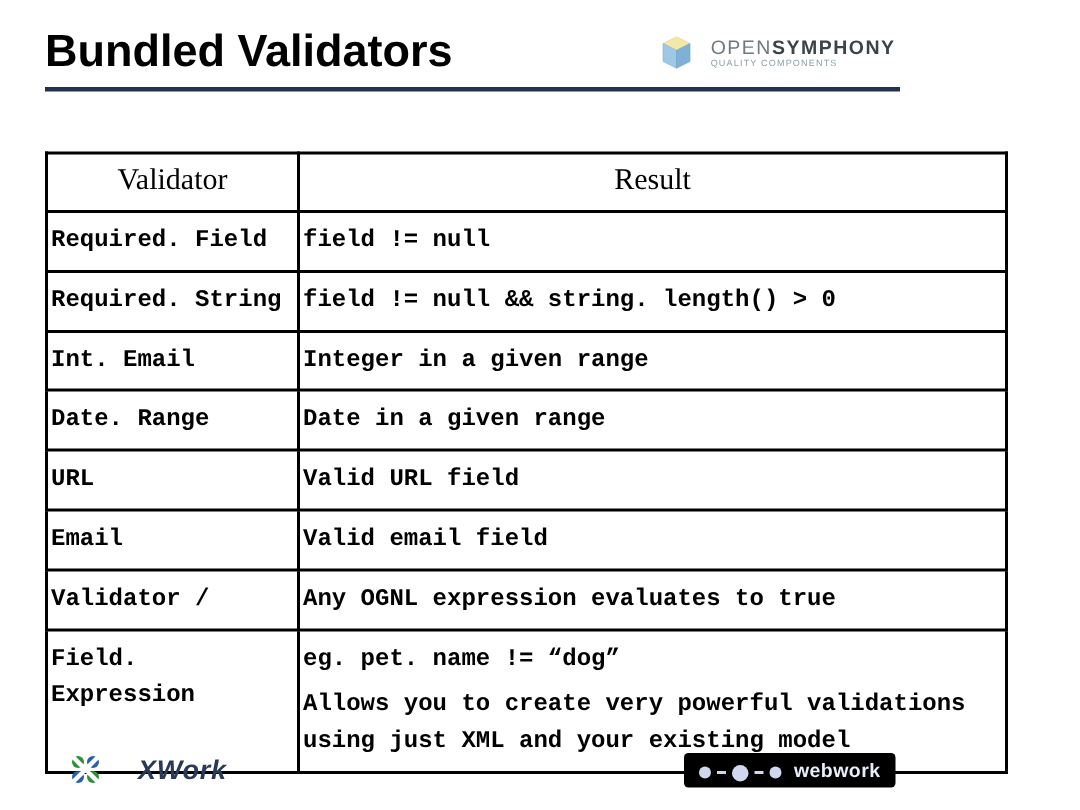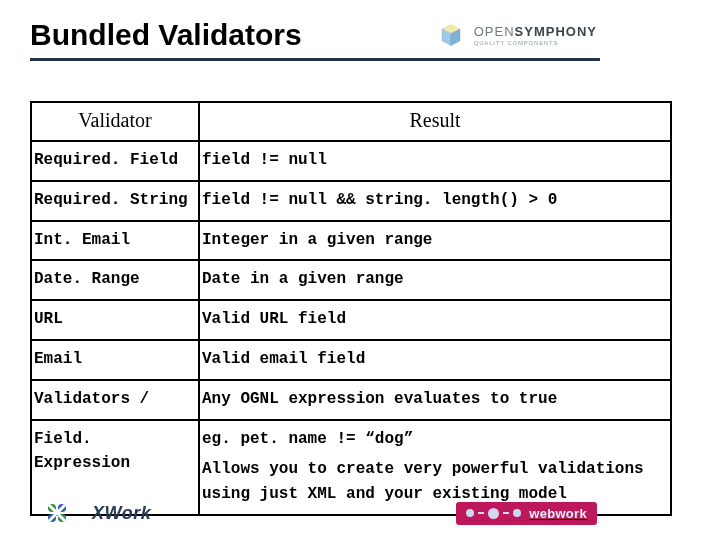--- a/index.html
+++ b/index.html
@@ -18,21 +18,21 @@
   table { border-collapse: collapse; width: 640px; table-layout: fixed; }
   col.c1 { width: 168px; }
   col.c2 { width: 472px; }
   th, td { border: 2px solid #000; padding: 6px 10px 7px 2px; vertical-align: top; text-align: left; }
   th { font-family: Georgia, 'Times New Roman', serif; font-size: 20px; font-weight: 400; text-align: center; padding: 6px 10px 8px 10px; background:#fff; }
   td { font-family: "Courier New", monospace; font-size: 16px; font-weight: 700; line-height: 1.55; }
   td .sub { display: block; margin-top: 6px; }
   .footer-logos { position: absolute; left: 0; right: 0; bottom: 10px; height: 34px; display: flex; align-items: center; justify-content: space-between; padding: 0 30px 0 46px; }
   .xwork { display: flex; align-items: center; gap: 24px; }
   .xwork-name { font-family: Arial, sans-serif; font-size: 18px; font-weight: 700; font-style: italic; color: #2a3a56; letter-spacing: 0.5px; }
-  .webwork { display: flex; align-items: center; gap: 8px; background: #be185d; border-radius: 3px; padding: 4px 10px; text-decoration: underline; }
+  .webwork { display: flex; align-items: flex-end; gap: 8px; background: #000000; border-radius: 3px; padding: 4px 10px; }
   .ww-dots { display: flex; align-items: center; gap: 4px; }
   .ww-dot { width: 8px; height: 8px; border-radius: 50%; background: #cfd8ef; }
   .ww-dot.big { width: 11px; height: 11px; }
   .ww-bar { width: 6px; height: 2px; background: #cfd8ef; }
   .ww-name { font-family: Arial, sans-serif; font-size: 13px; color: #e8eefc; font-weight: 600; letter-spacing: 0.3px; }
 </style>
 </head>
 <body>
 
 <div class="slide">
@@ -86,21 +86,21 @@
         </tr>
         <tr>
           <td>URL</td>
           <td>Valid URL field</td>
         </tr>
         <tr>
           <td>Email</td>
           <td>Valid email field</td>
         </tr>
         <tr>
-          <td>Validators /</td>
+          <td>Validator /</td>
           <td>Any OGNL expression evaluates to true</td>
         </tr>
         <tr>
           <td>Field. Expression</td>
           <td>
             <span>eg. pet. name != “dog”</span>
             <span class="sub">Allows you to create very powerful validations using just XML and your existing model</span>
           </td>
         </tr>
       </tbody>

